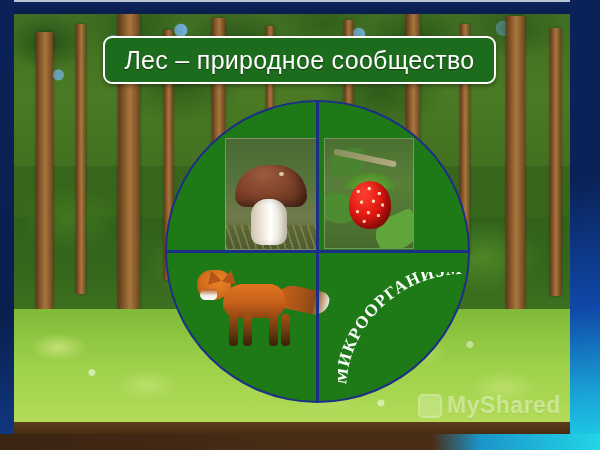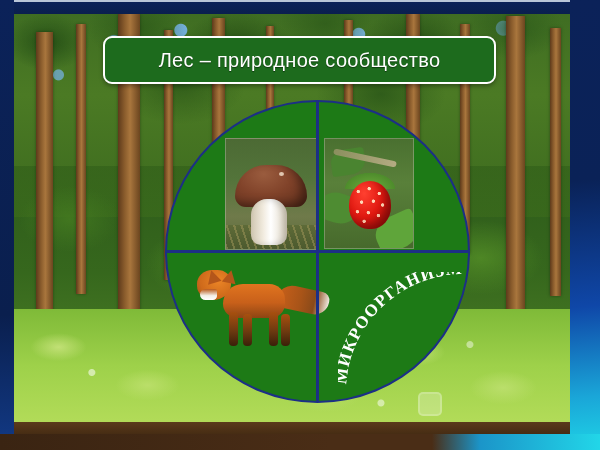--- a/index.html
+++ b/index.html
@@ -110,21 +110,21 @@
     left: 103px; top: 36px;
     width: 389px; height: 44px;
     background: #1d6b1d;
     border: 2px solid #ffffff;
     border-radius: 9px;
     box-shadow: 0 2px 4px rgba(0,0,0,.35);
     display: flex; align-items: center; justify-content: center;
   }
   .title-text {
     color: #ffffff;
-    font-size: 20px;
+    font-size: 25px;
     letter-spacing: .3px;
     white-space: nowrap;
     text-shadow: 0 1px 1px rgba(0,0,0,.45);
   }
 
   
   .circle {
     position: absolute;
     left: 165px; top: 100px;
     width: 305px; height: 303px;
@@ -354,19 +354,20 @@
         <path id="microArc" d="M 8,120 A 118,118 0 0 1 126,2" fill="none"></path>
       </defs>
       <text>
         <textPath href="#microArc" startOffset="4%">МИКРООРГАНИЗМЫ</textPath>
       </text>
     </svg>
   </div>
 
   <div class="watermark">
     <div class="wm-mark"></div>
+    <div class="wm-text">MyShared</div>
   </div>
 
   <div class="frame-top"></div>
   <div class="frame-left"></div>
   <div class="frame-right"></div>
   <div class="frame-bottom"></div>
 </div>
 
 </body></html>

